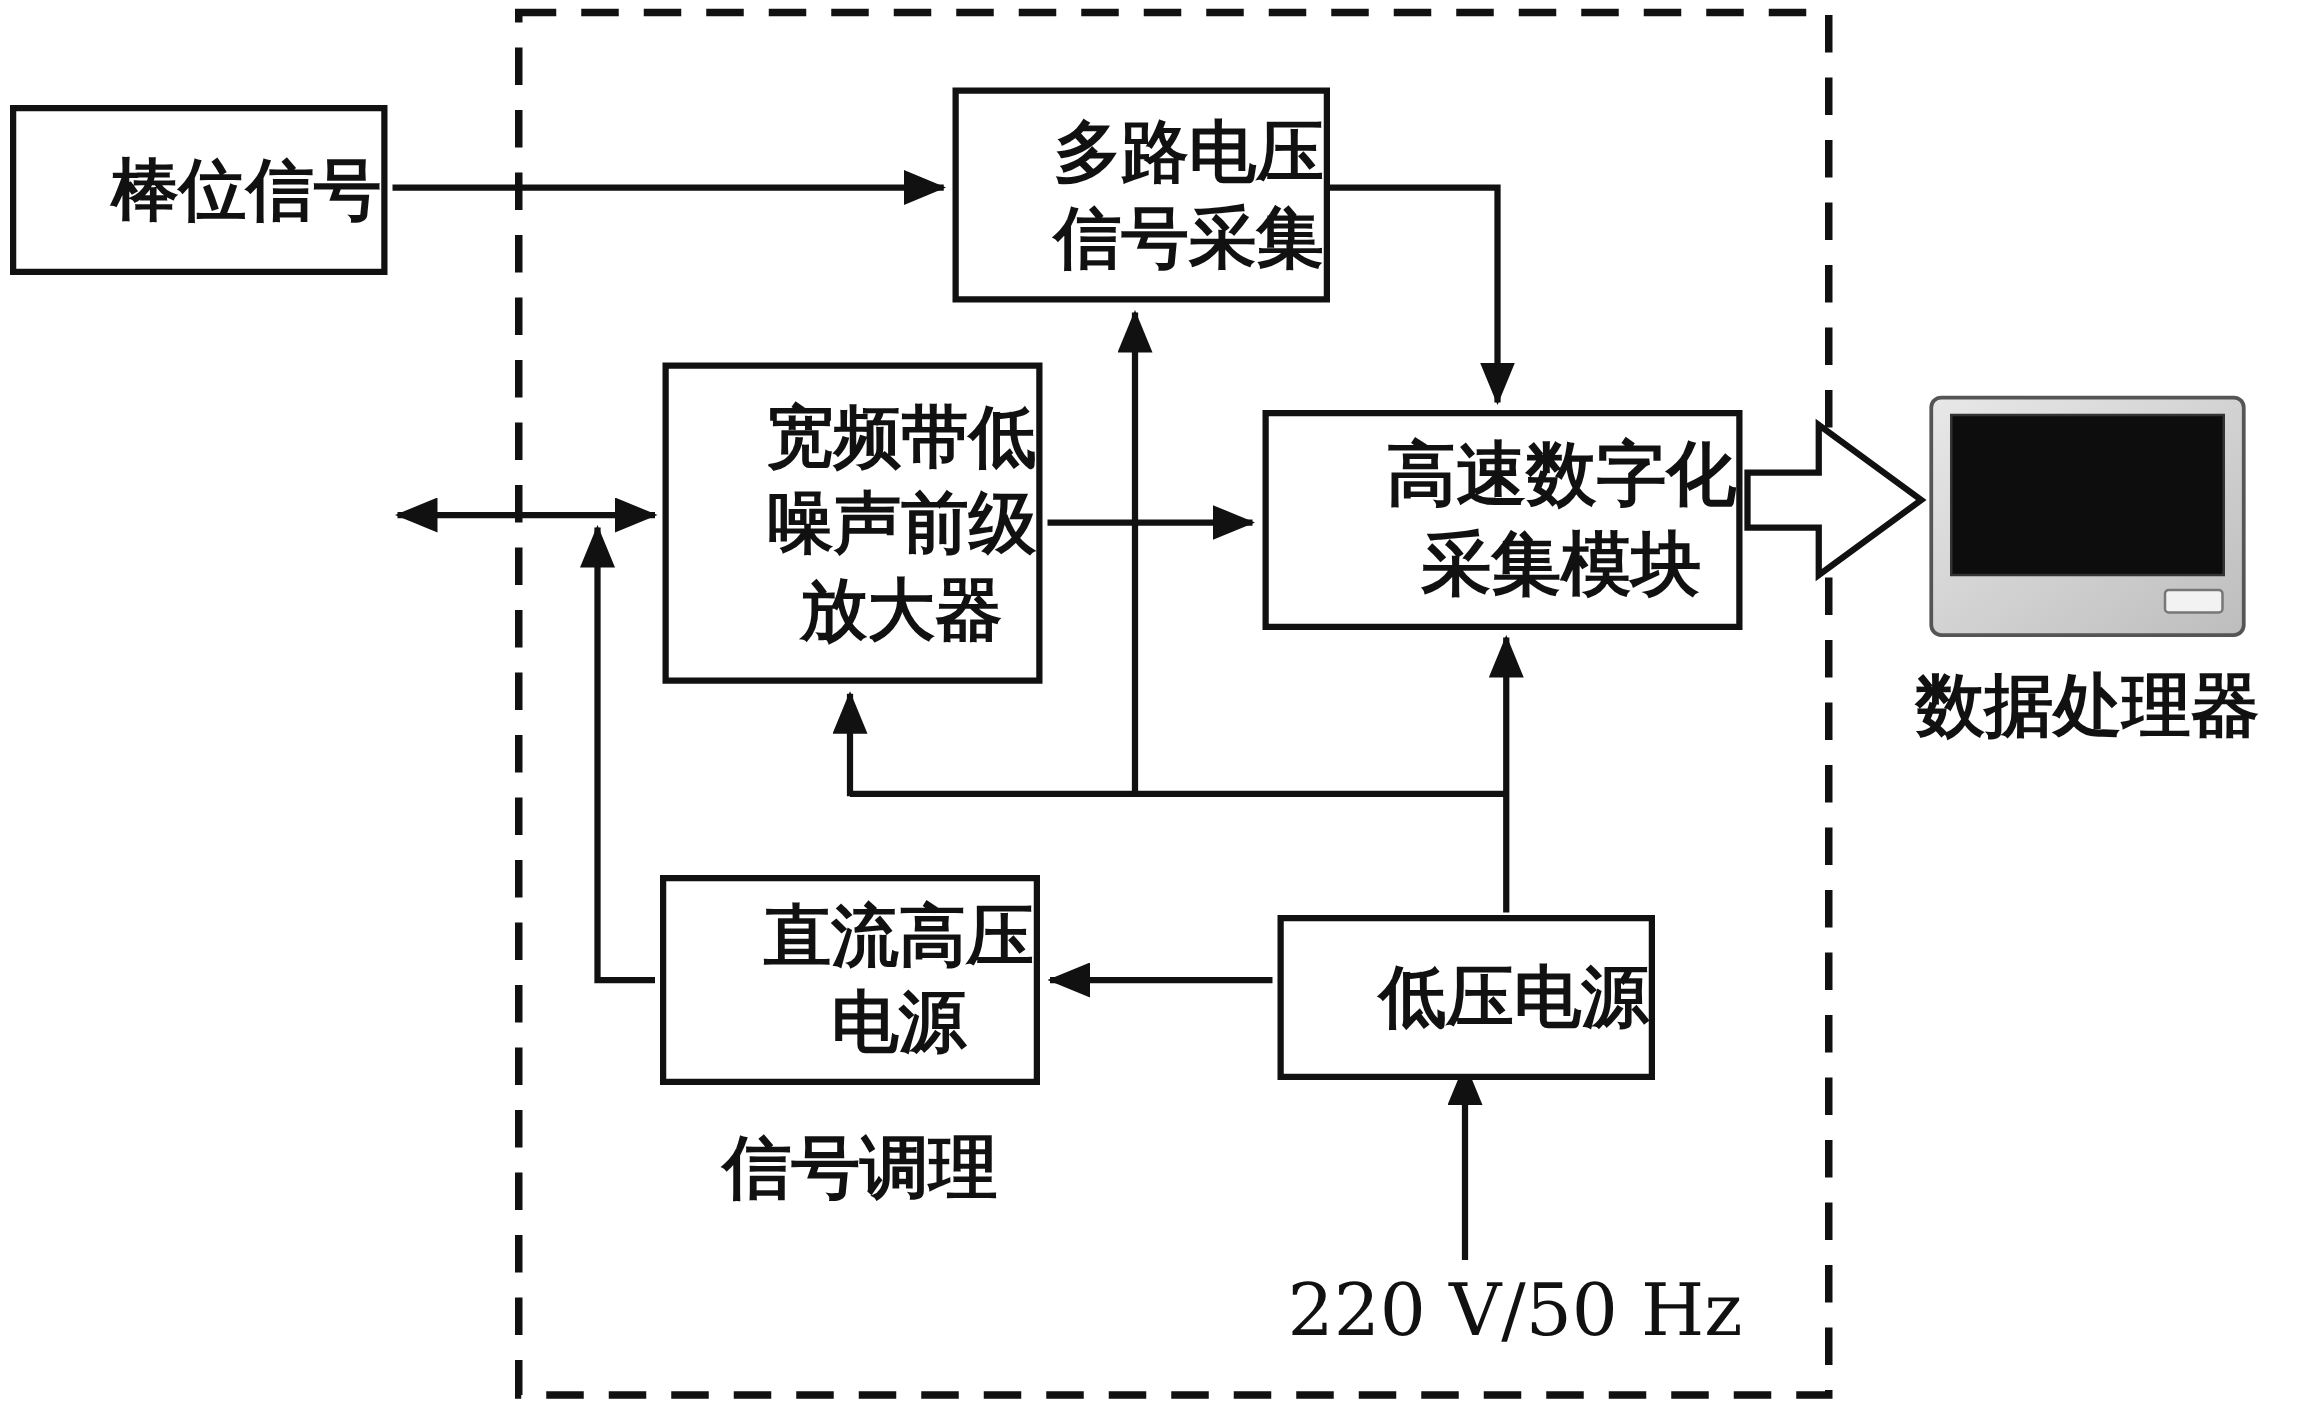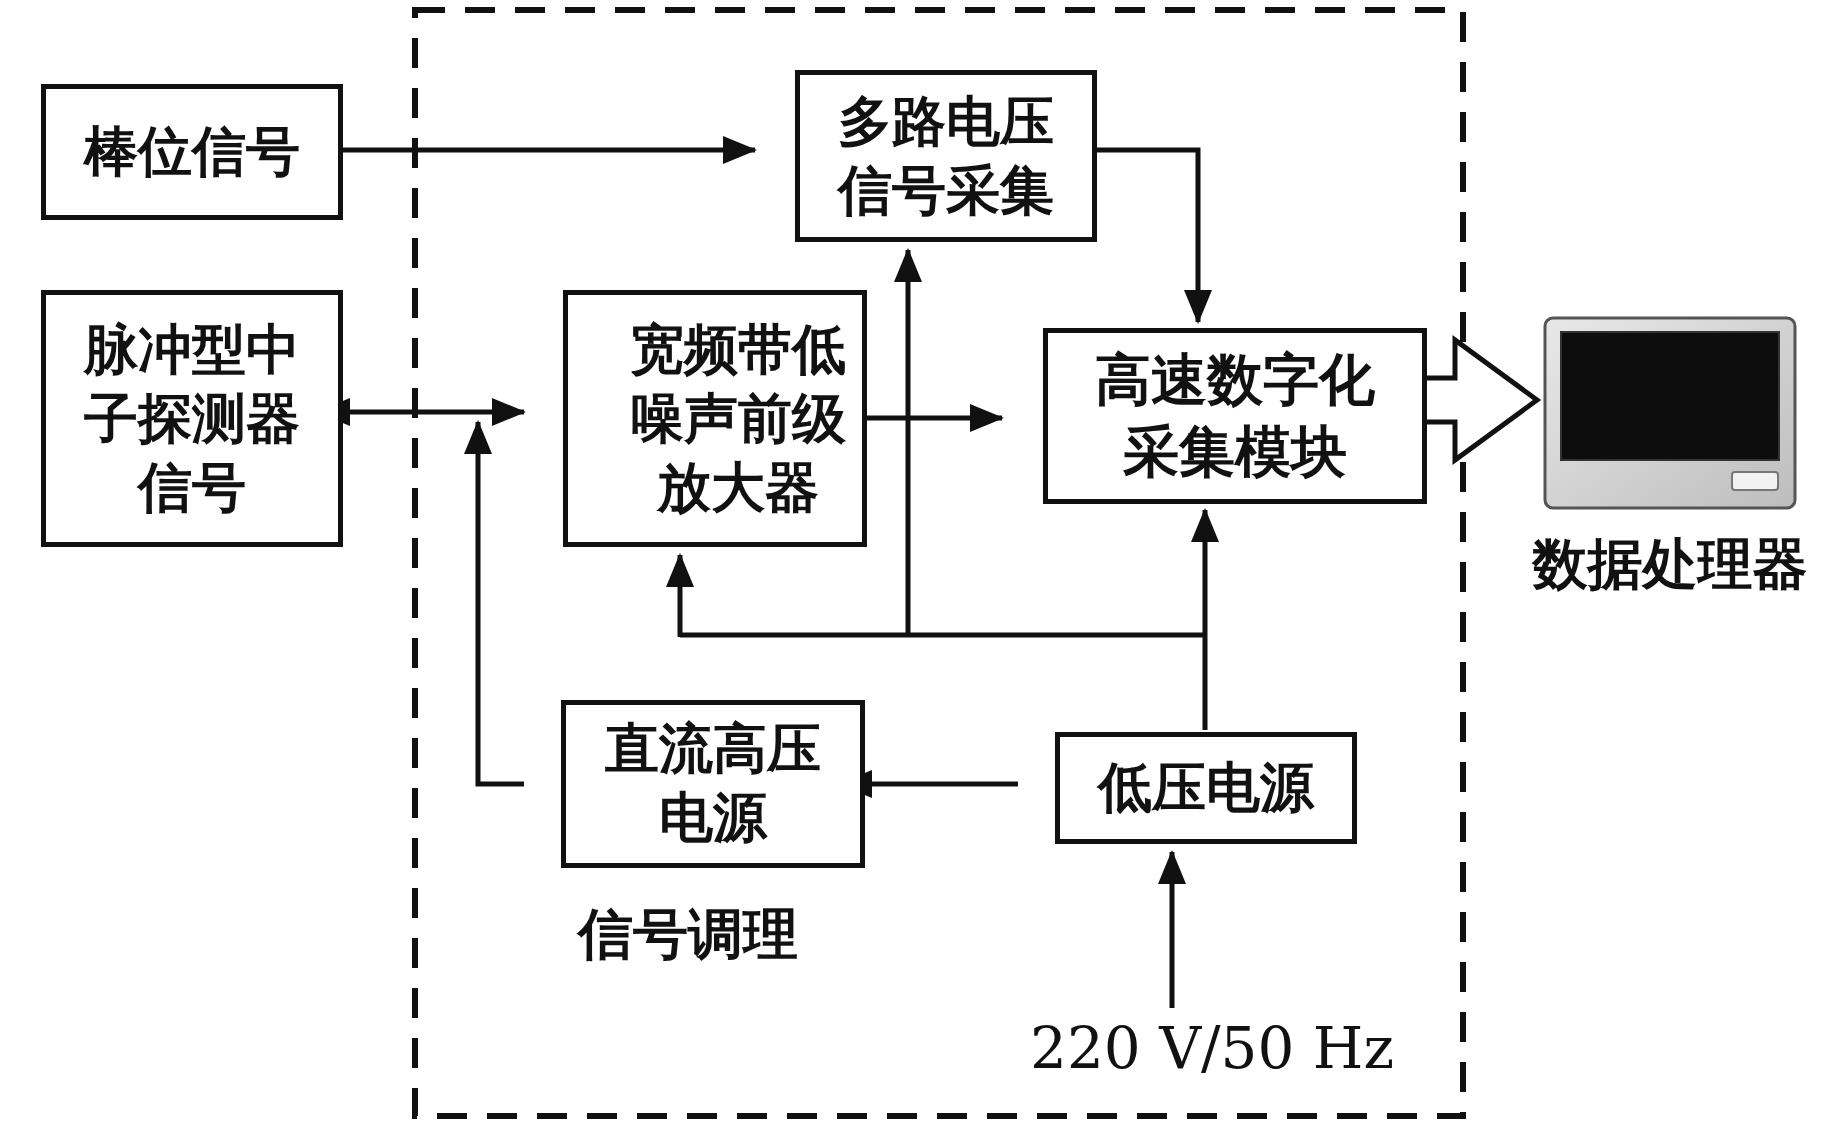--- a/index.html
+++ b/index.html
@@ -20,29 +20,28 @@
     left: 0;
     top: 0;
   }
   .box {
     position: absolute;
     box-sizing: border-box;
     border: 5px solid #111111;
     background: #ffffff;
     display: flex;
     align-items: center;
-    justify-content: center;
+    justify-content: flex-end;
     text-align: center;
     font-weight: bold;
     font-size: 54px;
     line-height: 1.28;
     color: #111111;
     white-space: pre-line;
     z-index: 2;
-    margin-left: 33px;
   }
   .free-label {
     position: absolute;
     text-align: center;
     font-weight: bold;
     font-size: 55px;
     color: #111111;
     white-space: pre-line;
     z-index: 2;
   }
@@ -51,21 +50,21 @@
     font-weight: normal;
     font-size: 58px;
   }
   
   .box-rod        { left: 8px;    top: 84px;  width: 302px; height: 136px; }
   .box-neutron    { left: 8px;    top: 290px; width: 302px; height: 257px; }
   .box-multi      { left: 762px;  top: 70px;  width: 302px; height: 172px; }
   .box-preamp     { left: 530px;  top: 290px; width: 304px; height: 257px; padding-left: 46px; }
   .box-digitizer  { left: 1010px; top: 328px; width: 384px; height: 176px; font-size: 56px; }
   .box-dchv       { left: 528px;  top: 700px; width: 304px; height: 168px; font-family: Liberation Serif, serif; }
-  .box-lv         { left: 1022px; top: 732px; width: 302px; height: 112px; }
+  .box-lv         { left: 1022px; top: 732px; width: 302px; height: 132px; }
   .lbl-conditioning { left: 528px;  top: 898px;  width: 320px; }
   .lbl-mains        { left: 1012px;  top: 1014px; width: 400px; }
   .lbl-processor    { left: 1495px; top: 528px;  width: 350px; }
 </style>
 </head>
 <body>
 
 <div class="canvas">
 
   <svg class="layer" width="1843" height="1124" viewBox="0 0 1843 1124">
@@ -112,25 +111,20 @@
       <rect x="1545" y="318" width="250" height="190" rx="8" fill="url(#frameGrad)" stroke="#555555" stroke-width="3"></rect>
       <rect x="1561" y="332" width="218" height="128" fill="#0d0d0d" stroke="#333333" stroke-width="2"></rect>
       <rect x="1732" y="472" width="46" height="18" rx="3" fill="#f2f2f2" stroke="#777777" stroke-width="2"></rect>
     </g>
   </svg>
 
   <div class="box box-rod">
     <span>棒位信号</span>
   </div>
 
-  <div class="box box-neutron">
-    <span>脉冲型中
-子探测器
-信号</span>
-  </div>
 
   <div class="box box-multi">
     <span>多路电压
 信号采集</span>
   </div>
 
   <div class="box box-preamp">
     <span>宽频带低
 噪声前级
 放大器</span>

